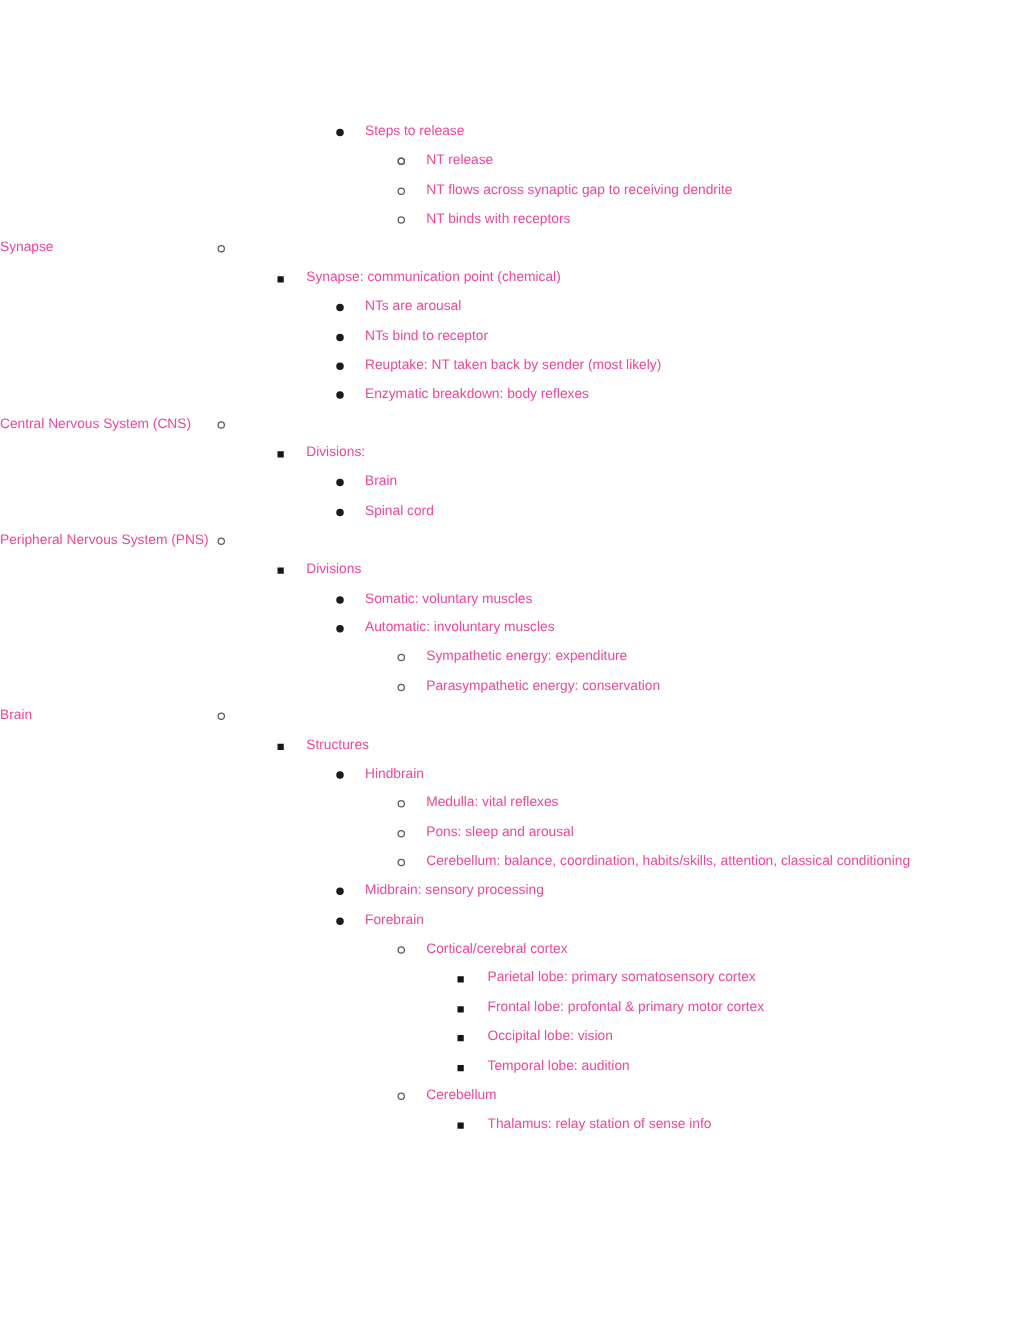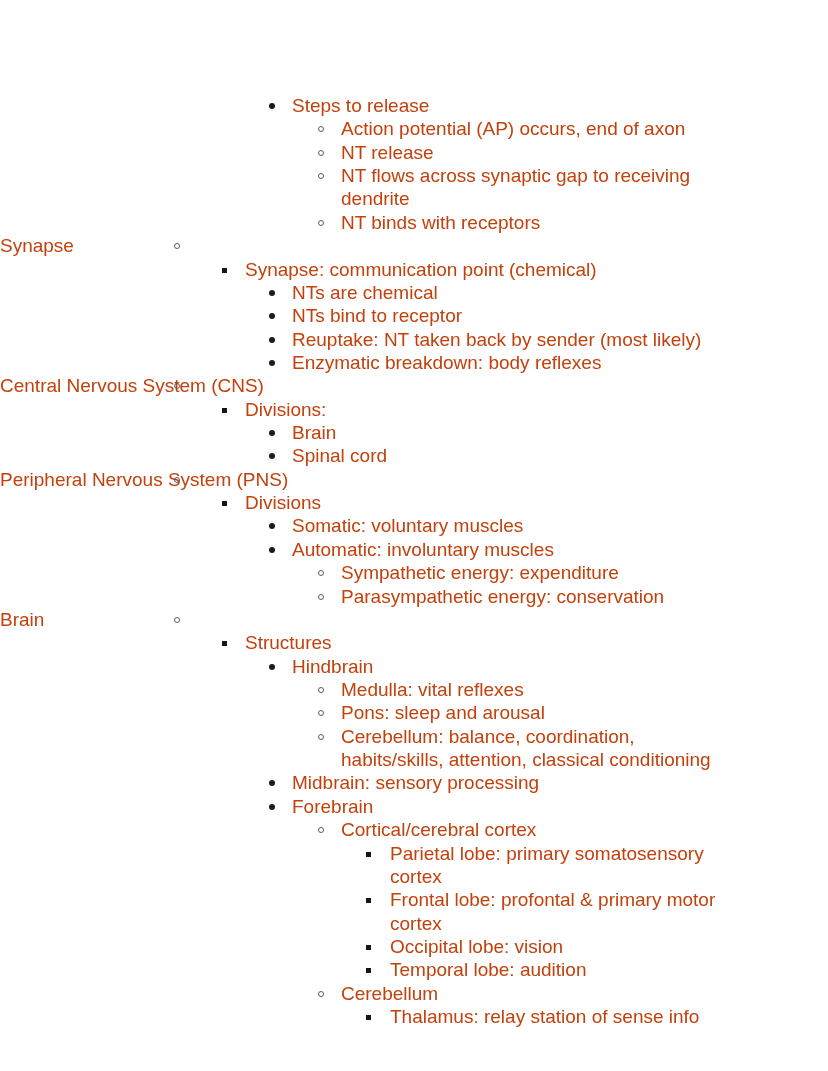--- a/index.html
+++ b/index.html
@@ -7,23 +7,23 @@
     padding: 0;
     background: #ffffff;
   }
   .page {
     position: relative;
     width: 828px;
     height: 1071px;
     background: #ffffff;
     overflow: hidden;
     font-family: "Liberation Sans", sans-serif;
-    font-size: 19px;
+    font-size: 11px;
     line-height: 23.36px;
-    color: #c2410c;
+    color: #ec4899;
     -webkit-font-smoothing: antialiased;
   }
   .bullet-list {
     position: absolute;
     top: 94px;
     left: 0;
     width: 731px; 
   }
   .li {
     position: relative;
@@ -68,27 +68,27 @@
   .txt {
     display: inline;
   }
 </style>
 </head>
 <body>
 
 <div class="page">
   <div class="bullet-list">
       <div class="li lv4"><span class="marker disc"></span><span class="txt">Steps to release</span></div>
-      <div class="li lv5"><span class="marker circle"></span><span class="txt">Action potential (AP) occurs, end of axon</span></div>
+      <div class="li lv5"><span class="marker circle"></span></div>
       <div class="li lv5"><span class="marker circle"></span><span class="txt">NT release</span></div>
       <div class="li lv5"><span class="marker circle"></span><span class="txt">NT flows across synaptic gap to receiving dendrite</span></div>
       <div class="li lv5"><span class="marker circle"></span><span class="txt">NT binds with receptors</span></div>
       <div class="li lv2"><span class="marker circle"></span><span class="txt">Synapse</span></div>
       <div class="li lv3"><span class="marker square"></span><span class="txt">Synapse: communication point (chemical)</span></div>
-      <div class="li lv4"><span class="marker disc"></span><span class="txt">NTs are chemical</span></div>
+      <div class="li lv4"><span class="marker disc"></span><span class="txt">NTs are arousal</span></div>
       <div class="li lv4"><span class="marker disc"></span><span class="txt">NTs bind to receptor</span></div>
       <div class="li lv4"><span class="marker disc"></span><span class="txt">Reuptake: NT taken back by sender (most likely)</span></div>
       <div class="li lv4"><span class="marker disc"></span><span class="txt">Enzymatic breakdown: body reflexes</span></div>
       <div class="li lv2"><span class="marker circle"></span><span class="txt">Central Nervous System (CNS)</span></div>
       <div class="li lv3"><span class="marker square"></span><span class="txt">Divisions:</span></div>
       <div class="li lv4"><span class="marker disc"></span><span class="txt">Brain</span></div>
       <div class="li lv4"><span class="marker disc"></span><span class="txt">Spinal cord</span></div>
       <div class="li lv2"><span class="marker circle"></span><span class="txt">Peripheral Nervous System (PNS)</span></div>
       <div class="li lv3"><span class="marker square"></span><span class="txt">Divisions</span></div>
       <div class="li lv4"><span class="marker disc"></span><span class="txt">Somatic: voluntary muscles</span></div>

